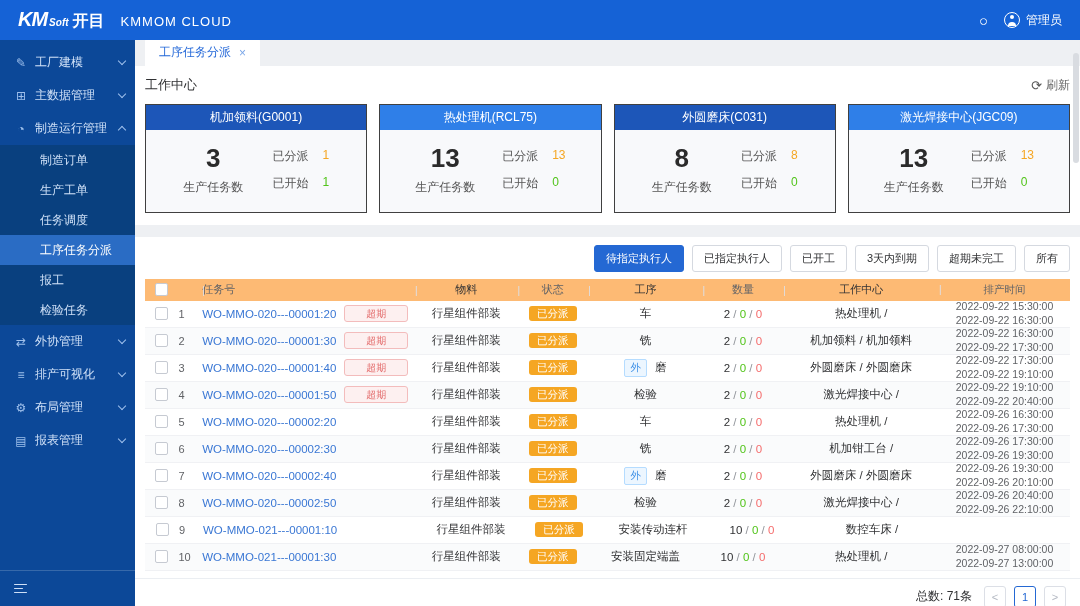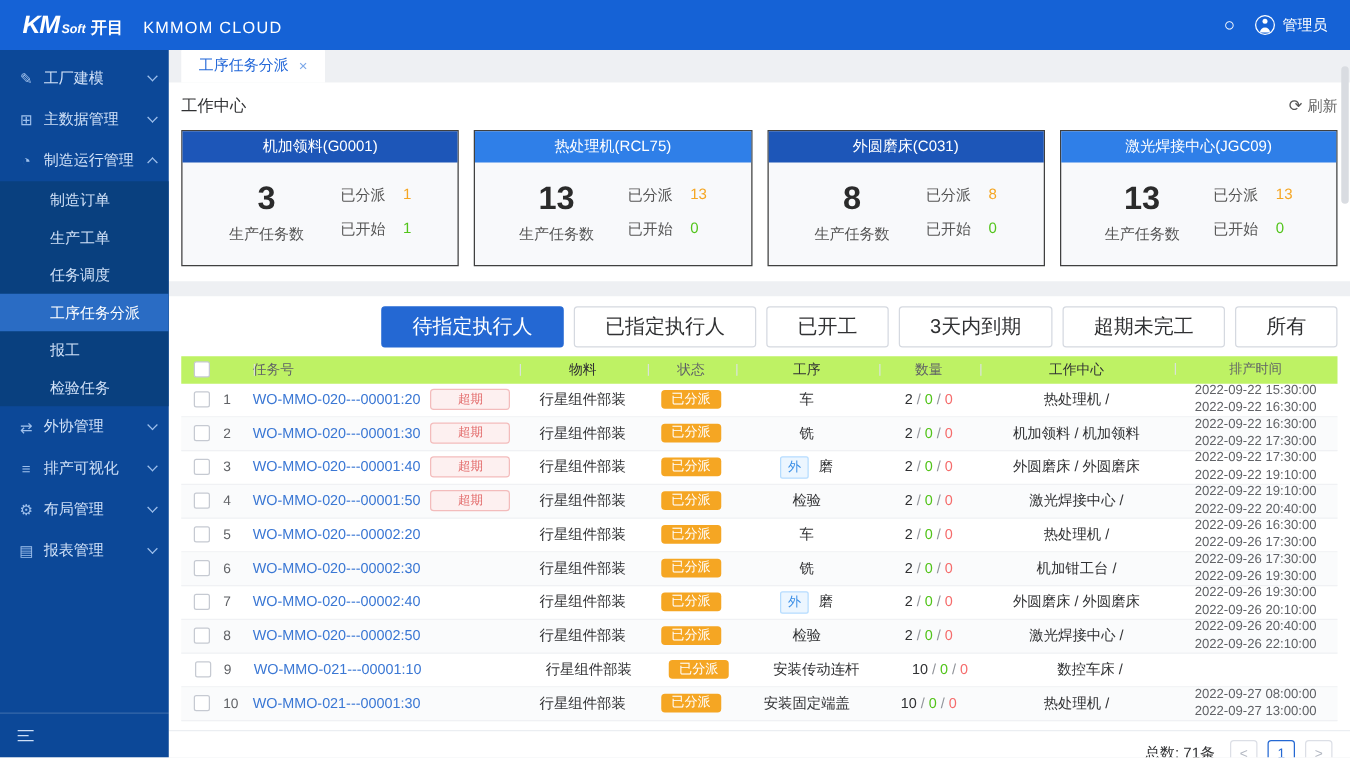--- a/index.html
+++ b/index.html
@@ -4,21 +4,21 @@
 <style>
   * { box-sizing: border-box; margin: 0; padding: 0; }
   html,body { width:1080px; height:606px; overflow:hidden; }
   body { font-family:"Liberation Sans","DejaVu Sans",sans-serif; background:#eef0f3; position:relative; font-size:12px; color:#303133; }
 
   
   .topbar { position:absolute; top:0; left:0; width:1080px; height:40px; background:#1562d6; display:flex; align-items:center; padding:0 18px; color:#fff; z-index:30; }
   .brand { display:flex; align-items:baseline; gap:2px; }
   .brand-km { font-style:italic; font-weight:900; font-size:20px; letter-spacing:-1px; }
   .brand-soft { font-style:italic; font-size:10px; font-weight:700; }
-  .brand-cn { font-weight:700; font-size:13px; margin-left:2px; }
+  .brand-cn { font-weight:700; font-size:16px; margin-left:2px; }
   .brand-product { font-weight:400; font-size:13px; letter-spacing:1px; margin-left:14px; }
   .topbar-right { margin-left:auto; display:flex; align-items:center; gap:16px; }
   .sync-glyph { font-size:15px; line-height:1; cursor:pointer; }
   .user-wrap { display:flex; align-items:center; gap:6px; cursor:pointer; }
   .avatar { width:16px; height:16px; border:1.4px solid #fff; border-radius:50%; position:relative; }
   .avatar::before { content:""; position:absolute; top:2px; left:4.5px; width:4px; height:4px; border-radius:50%; background:#fff; }
   .avatar::after { content:""; position:absolute; bottom:1px; left:2.5px; width:8px; height:4px; border-radius:4px 4px 0 0; background:#fff; }
   .user-name { font-size:12px; }
 
   
@@ -57,26 +57,26 @@
   .cb-cap { font-size:12px; color:#555; margin-top:6px; }
   .cb-right { display:flex; flex-direction:column; gap:10px; }
   .kv { display:flex; gap:14px; font-size:12px; color:#555; }
   .kv .v-orange { color:#f5a623; }
   .kv .v-green { color:#52c41a; }
 
   .gap { height:12px; }
 
   .panel2 { background:#fff; flex:1; display:flex; flex-direction:column; overflow:hidden; }
   .filters { display:flex; justify-content:flex-end; gap:8px; padding:8px 10px 7px; }
-  .fbtn { font-size:16px; color:#303133; background:#fff; border:1px solid #d5d9e0; border-radius:3px; padding:5px 24px; cursor:pointer; white-space:nowrap; }
+  .fbtn { font-size:11px; color:#303133; background:#fff; border:1px solid #d5d9e0; border-radius:3px; padding:5px 11px; cursor:pointer; white-space:nowrap; }
   .fbtn.active { background:#2468d3; border-color:#2468d3; color:#fff; }
 
   .tbl { margin:0 10px; }
   .trow { display:flex; align-items:center; }
-  .thead { background:#bef264; height:22px; font-size:11px; color:#606266; }
+  .thead { background:#fdba74; height:22px; font-size:11px; color:#606266; }
   .th { text-align:left; position:relative; }
   .th.sep::before { content:"|"; position:absolute; left:0; top:50%; transform:translateY(-50%); color:#dde1e8; font-size:10px; }
   .tbody-row { height:27px; border-bottom:1px solid #f0f1f4; font-size:11.5px; }
   .tbody-row.alt { background:#fafbfc; }
   .c-check { width:34px; display:flex; justify-content:center; }
   .checkbox { width:13px; height:13px; border:1px solid #c6cad2; border-radius:2px; background:#fff; cursor:pointer; }
   .c-num { width:24px; font-size:11px; color:#606266; }
   .c-task { width:216px; display:flex; align-items:center; gap:8px; text-align:left; }
   .task-link { color:#3a77d4; cursor:pointer; white-space:nowrap; }
   .badge-overdue { font-size:10px; color:#e36b6b; background:#fdf0f0; border:1px solid #f3bcbc; border-radius:3px; padding:1px 21px; line-height:1.3; }

